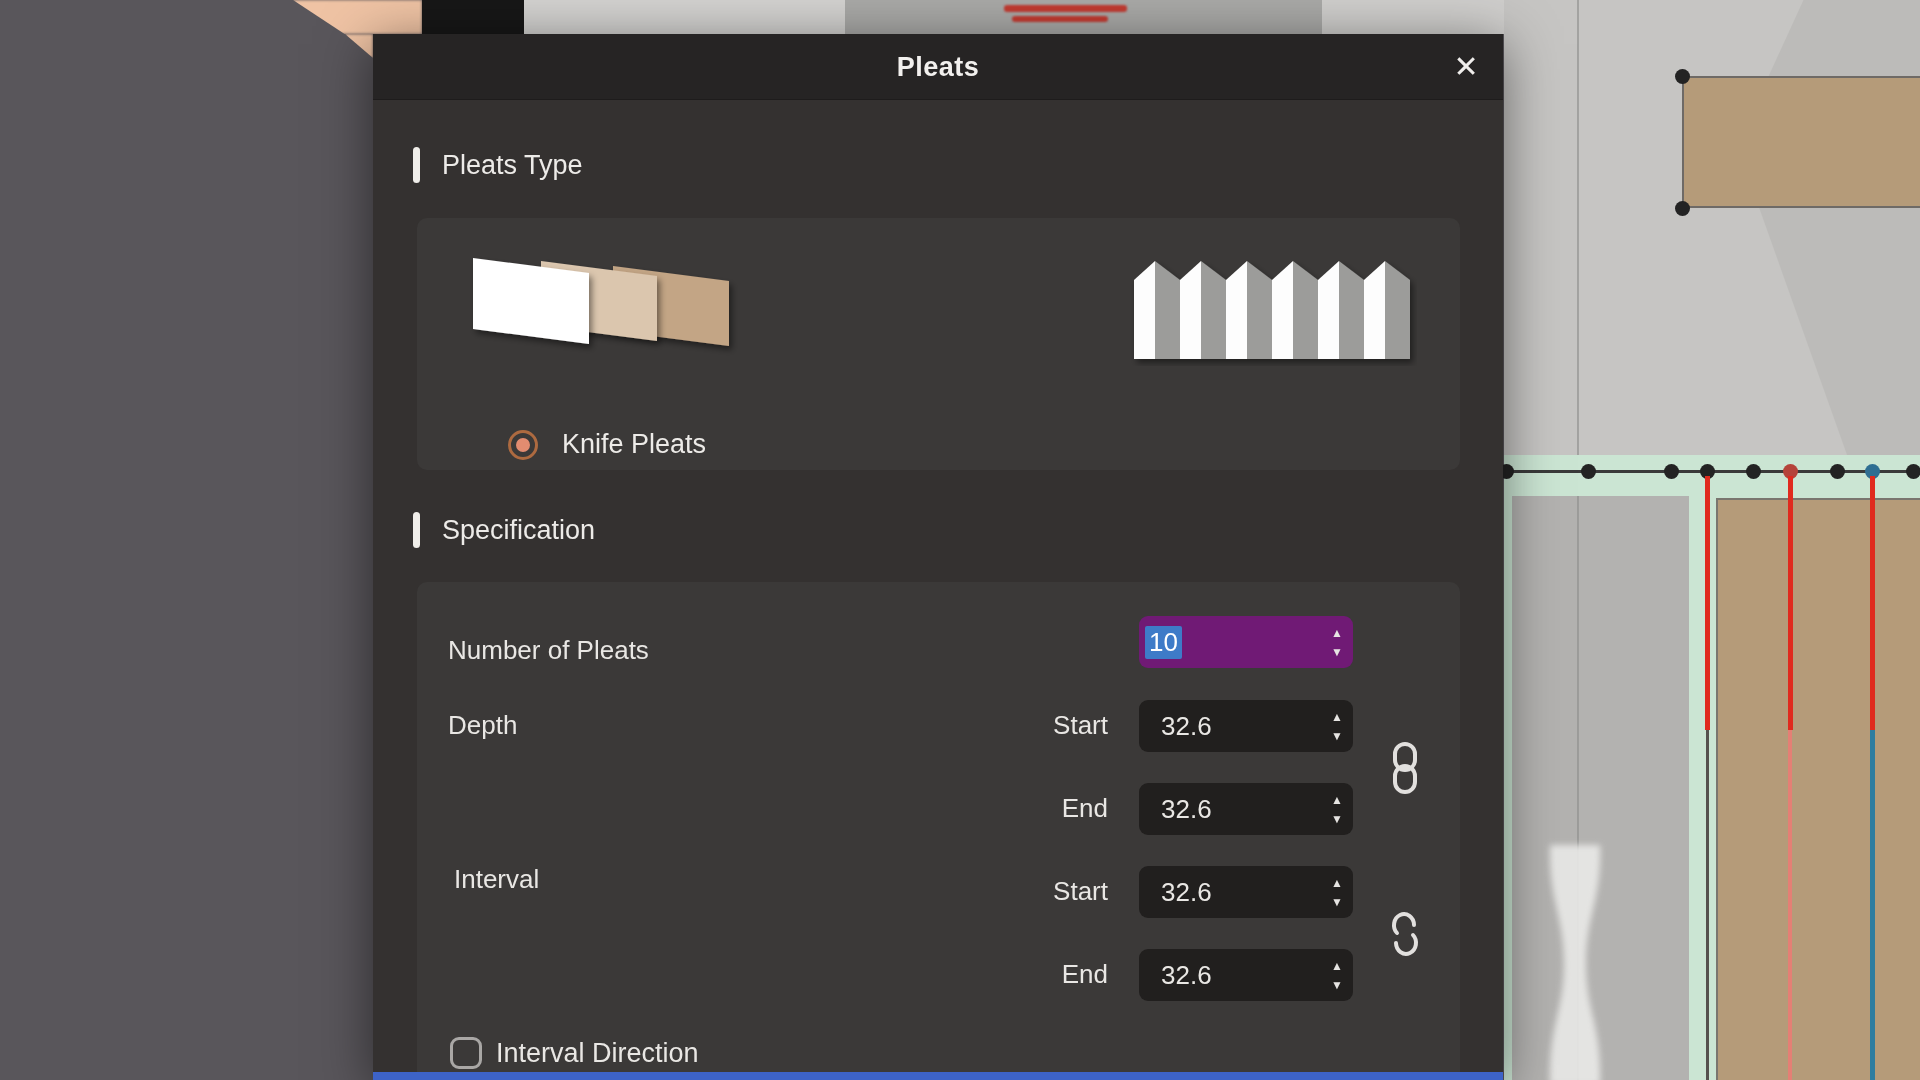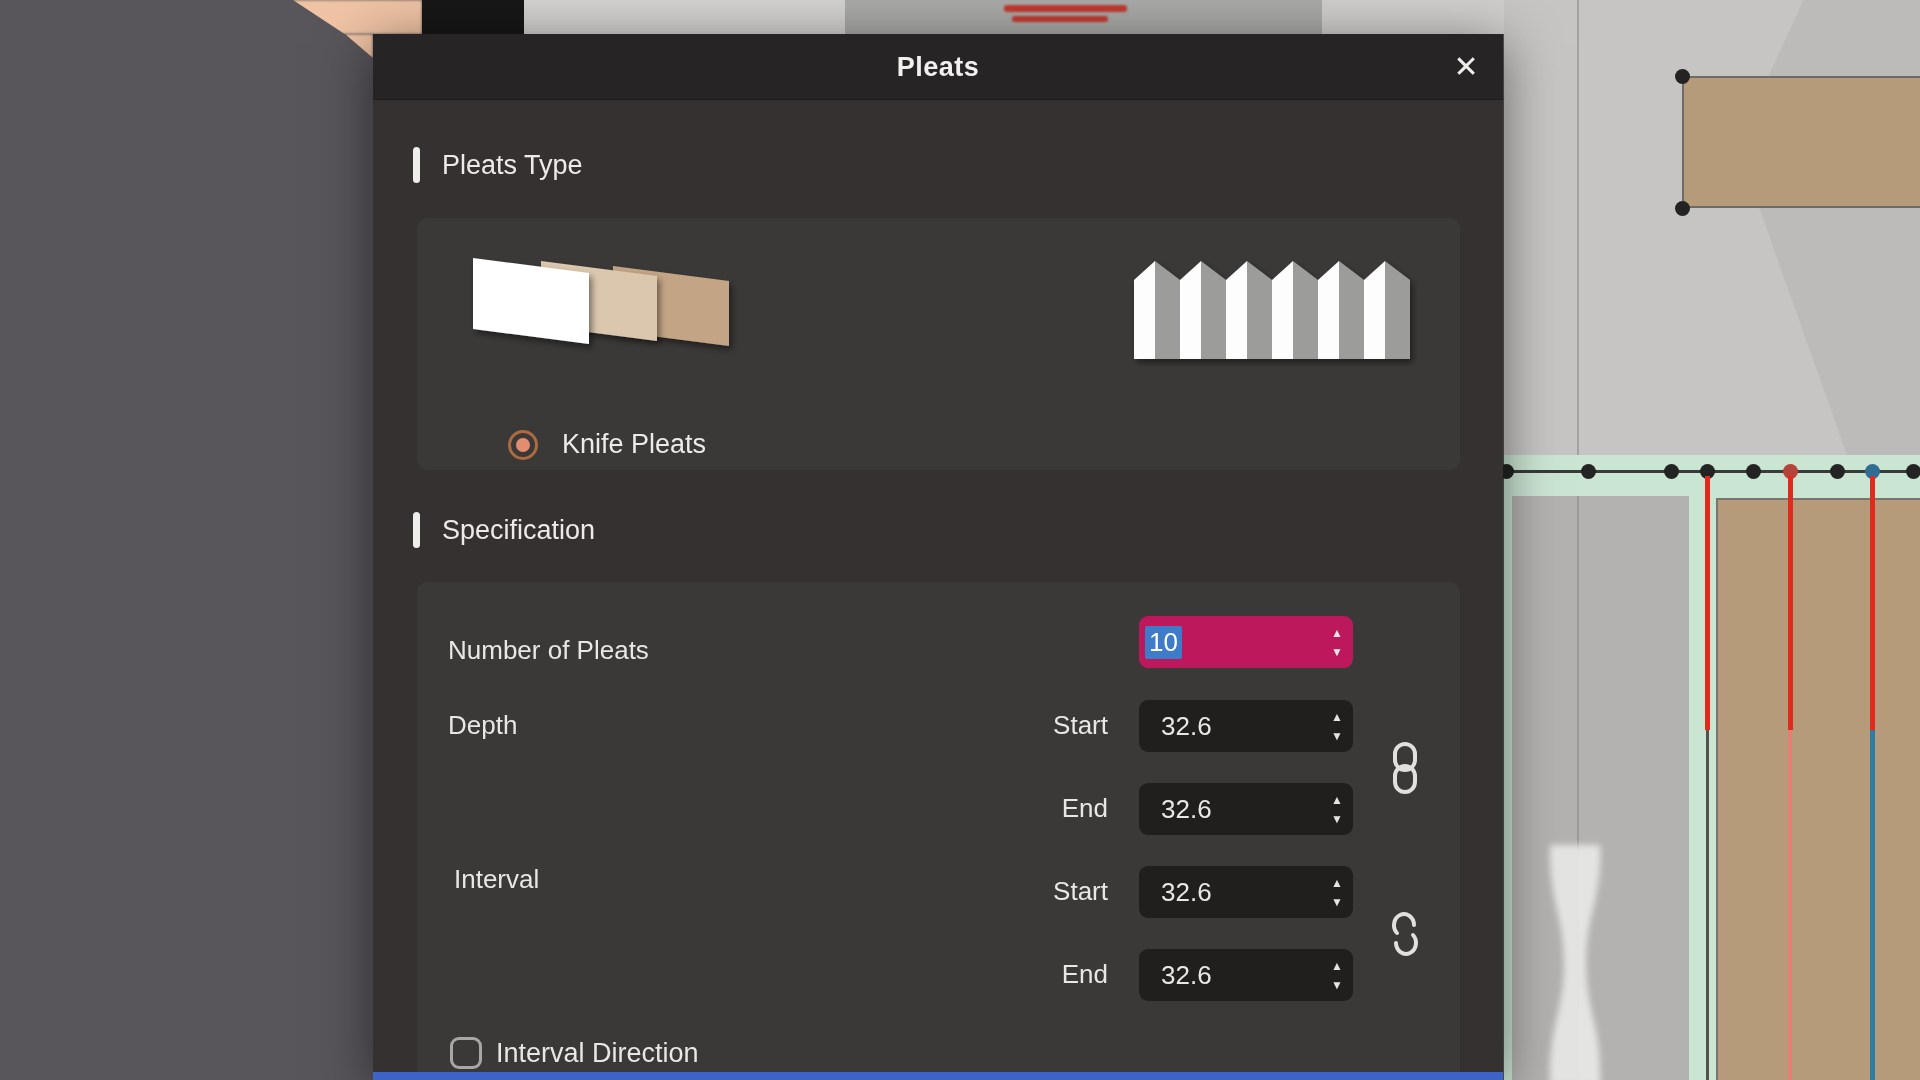--- a/index.html
+++ b/index.html
@@ -69,21 +69,21 @@
   .radio.selected { border-color:#AD6A40; }
   .radio.selected::after { content:""; position:absolute; left:50%; top:50%; width:14px; height:14px;
                            border-radius:50%; background:#E28C70; transform:translate(-50%,-50%); }
   .radio-label { font-size:27px; color:#EDEBE8; }
 
   .row-label { position:absolute; font-size:26px; color:#E9E7E4; height:32px; line-height:32px; }
   .rt-label  { position:absolute; width:191px; text-align:right; font-size:26px; color:#E9E7E4;
                height:32px; line-height:32px; }
   .input-box { position:absolute; width:214px; height:52px; background:#211F1E; border-radius:9px;
                display:flex; align-items:center; padding-left:22px; color:#E9E7E4; font-size:26px; }
-  .input-box.focused { background:#be185d;padding-left:6px; }
+  .input-box.focused { background:#701a75;padding-left:6px; }
   .sel-text { background:#3E7BC8; color:#FFFFFF; padding:1px 4px; border-radius:2px; }
   .stepper { position:absolute; right:10px; top:50%; transform:translateY(-50%);
              display:flex; flex-direction:column; gap:7px; align-items:center; }
   .stepper span { font-size:12px; line-height:12px; color:#E6E4E2; cursor:pointer; }
 
   .link-wrap { position:absolute; width:44px; height:52px; display:flex; align-items:center; justify-content:center; }
 
   .checkbox { position:absolute; width:32px; height:32px; border:3px solid #A9A7A5; border-radius:9px;
               background:transparent; }
   .bottom-bar { position:absolute; left:0; top:1038px; width:1130px; height:8px; background:#3D63C8; }

